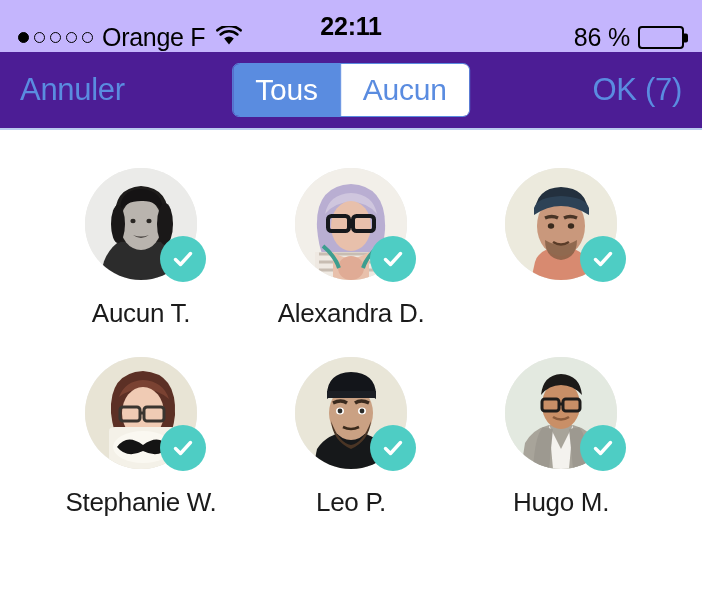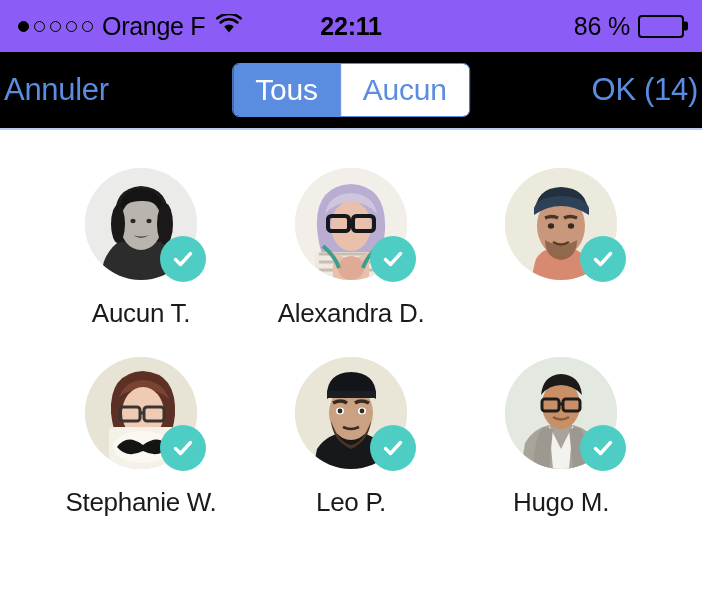--- a/index.html
+++ b/index.html
@@ -17,23 +17,23 @@
     width: 702px;
     height: 600px;
     background: #ffffff;
   }
 
   
   .status-bar {
     position: relative;
     height: 52px;
     display: flex;
-    align-items: center;
+    align-items: flex-end;
     padding: 0 18px;
-    background: #8b5cf6;
+    background: #c4b5fd;
     gap: 12px;
   }
   .status-left {
     display: flex;
     align-items: center;
     gap: 9px;
   }
   .signal-dots {
     display: flex;
     align-items: center;
@@ -105,22 +105,22 @@
     background: #000;
     border-radius: 0 2px 2px 0;
   }
 
   
   .nav-bar {
     position: relative;
     height: 78px;
     display: flex;
     align-items: center;
-    padding: 0 4px;
-    background: #000000;
+    padding: 0 20px;
+    background: #4c1d95;
     border-bottom: 2px solid #b9cbee;
   }
   .nav-btn {
     font-size: 31px;
     color: #5a8ce0;
     background: none;
     border: none;
     font-family: "Liberation Sans", sans-serif;
     letter-spacing: -0.3px;
     cursor: pointer;
@@ -246,21 +246,21 @@
   </div>
 
   <div class="nav-bar">
     <button class="nav-btn">Annuler</button>
 
     <div class="segmented">
       <button class="seg active">Tous</button>
       <button class="seg">Aucun</button>
     </div>
 
-    <button class="nav-btn right">OK (14)</button>
+    <button class="nav-btn right">OK (7)</button>
   </div>
 
   <div class="grid">
 
     <div class="cell">
       <div class="avatar-wrap">
         <div class="avatar">
           <svg viewBox="0 0 112 112">
             <rect width="112" height="112" fill="#ebebe9"></rect>
             <ellipse cx="56" cy="110" rx="40" ry="44" fill="#2c2c2c"></ellipse>

